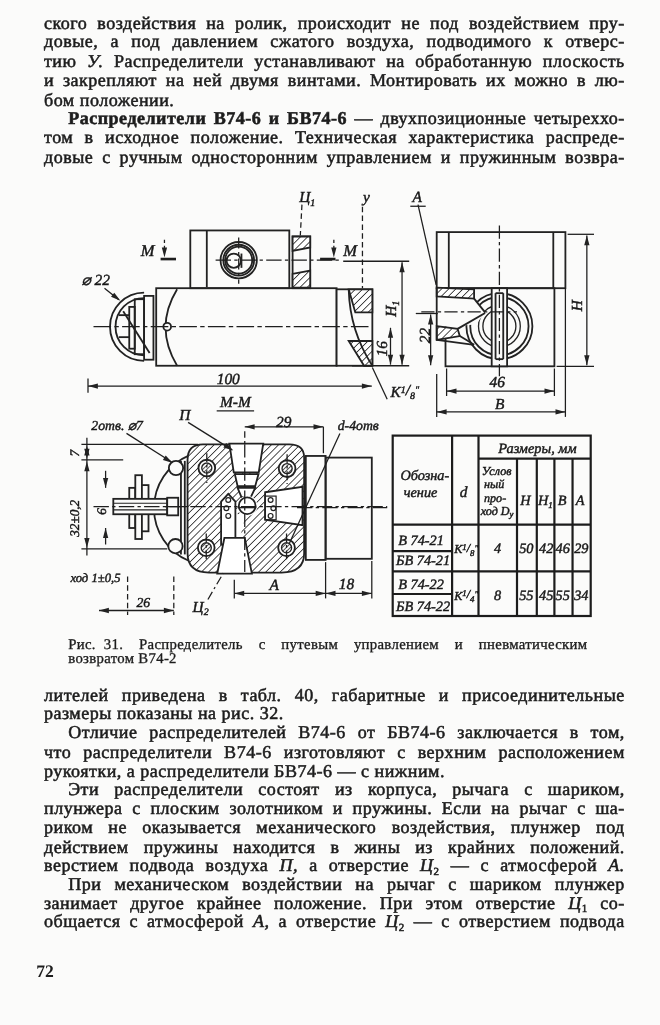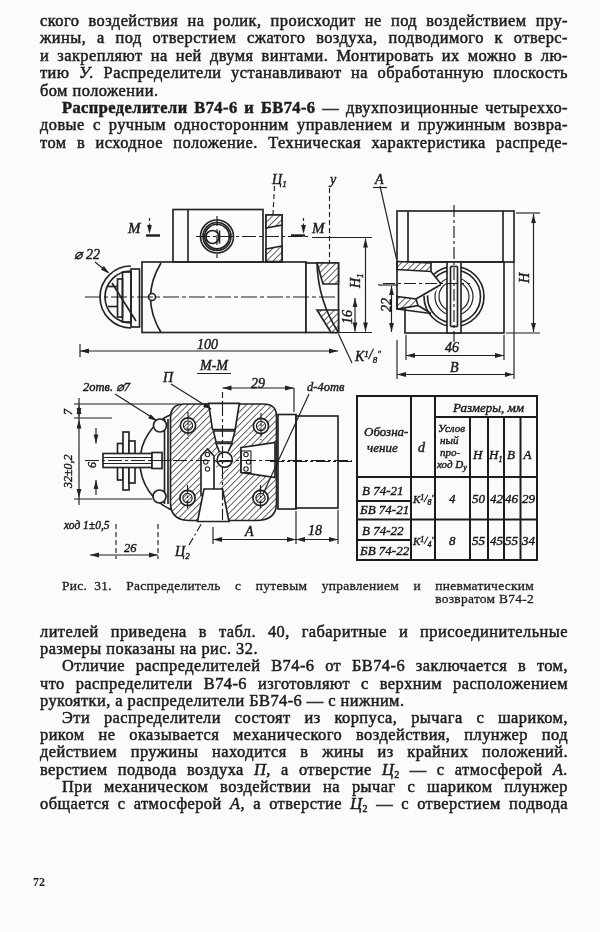--- a/index.html
+++ b/index.html
@@ -7,36 +7,36 @@
        font-family:"Liberation Serif", serif;color:#1d1d1d;}
   .tx{position:absolute;left:40px;width:528px;font-size:16.4px;line-height:17.4px;letter-spacing:0.45px;
       -webkit-text-stroke:0.5px #1d1d1d;}
   .ln{text-align:justify;text-align-last:justify;white-space:normal;}
   .lnl{text-align:center;text-align-last:left;}
   .ind{text-indent:22px;font-family:Liberation Serif, serif;}
   i{font-style:italic;}
   sub{font-size:10px;vertical-align:-3px;line-height:0;}
   .cap{position:absolute;left:62px;width:472px;font-size:13.4px;line-height:12.6px;letter-spacing:0.3px;
        -webkit-text-stroke:0.3px #1d1d1d;}
-  .pg{position:absolute;left:33px;top:875px;font-size:12px;font-weight:bold;}
+  .pg{position:absolute;left:33px;top:875px;font-size:16px;font-weight:bold;}
   svg{position:absolute;left:0;top:0;}
   svg text{font-family:"Liberation Serif", serif;font-style:italic;fill:#181818;stroke:#181818;stroke-width:0.4;}
 </style>
 </head>
 <body>
 
 <div class="tx" style="top:12px">
   <div class="ln">ского воздействия на ролик, происходит не под воздействием пру-</div>
-  <div class="ln">жины, а под отверстием сжатого воздуха, подводимого к отверс-</div>
+  <div class="ln">довые, а под давлением сжатого воздуха, подводимого к отверс-</div>
+  <div class="ln">тию <i>У.</i> Распределители устанавливают на обработанную плоскость</div>
   <div class="ln">и закрепляют на ней двумя винтами. Монтировать их можно в лю-</div>
-  <div class="ln">тию <i>У.</i> Распределители устанавливают на обработанную плоскость</div>
   <div class="ln lnl">бом положении.</div>
   <div class="ln ind"><b>Распределители В74-6 и БВ74-6</b> — двухпозиционные четыреххо-</div>
+  <div class="ln">том в исходное положение. Техническая характеристика распреде-</div>
   <div class="ln">довые с ручным односторонним управлением и пружинным возвра-</div>
-  <div class="ln">том в исходное положение. Техническая характеристика распреде-</div>
 </div>
 
 <svg width="600" height="932" viewBox="0 0 600 932">
   <defs>
     <pattern id="h1" width="4.6" height="4.6" patternUnits="userSpaceOnUse" patternTransform="rotate(45)">
       <rect width="4.6" height="4.6" fill="white"></rect>
       <line x1="0" y1="0" x2="0" y2="4.6" stroke="#1b1b1b" stroke-width="1.4"></line>
     </pattern>
     <pattern id="h2" width="2.6" height="2.6" patternUnits="userSpaceOnUse" patternTransform="rotate(45)">
       <rect width="2.6" height="2.6" fill="white"></rect>
@@ -353,30 +353,32 @@
     <text x="522" y="503">29</text>
     <text x="472" y="545">55</text>
     <text x="490" y="545">45</text>
     <text x="505" y="545">55</text>
     <text x="522" y="545">34</text>
   </g>
 </svg>
 
 <div class="cap" style="top:580px">
   <div style="text-align:justify;text-align-last:justify">Рис.&nbsp;31.&nbsp; Распределитель&nbsp; с&nbsp; путевым&nbsp; управлением&nbsp; и&nbsp; пневматическим</div>
-  <div style="text-align:right">возвратом В74-2</div>
+  <div style="text-align:left">возвратом В74-2</div>
 </div>
 
 <div class="tx" style="top:623px;line-height:17.2px">
   <div class="ln">лителей приведена в табл. 40, габаритные и присоединительные</div>
   <div class="ln lnl">размеры показаны на рис. 32.</div>
   <div class="ln ind">Отличие распределителей В74-6 от БВ74-6 заключается в том,</div>
   <div class="ln">что распределители В74-6 изготовляют с верхним расположением</div>
   <div class="ln lnl">рукоятки, а распределители БВ74-6 — с нижним.</div>
   <div class="ln ind">Эти распределители состоят из корпуса, рычага с шариком,</div>
+  <div class="ln">плунжера с плоским золотником и пружины. Если на рычаг с ша-</div>
   <div class="ln">риком не оказывается механического воздействия, плунжер под</div>
   <div class="ln">действием пружины находится в жины из крайних положений.</div>
   <div class="ln">верстием подвода воздуха <i>П,</i> а отверстие <i>Ц</i><sub>2</sub> — с атмосферой <i>А.</i></div>
   <div class="ln ind">При механическом воздействии на рычаг с шариком плунжер</div>
+  <div class="ln">занимает другое крайнее положение. При этом отверстие <i>Ц</i><sub>1</sub> со-</div>
   <div class="ln">общается с атмосферой <i>А,</i> а отверстие <i>Ц</i><sub>2</sub> — с отверстием подвода</div>
 </div>
 
 <div class="pg">72</div>
 
 </body></html>

